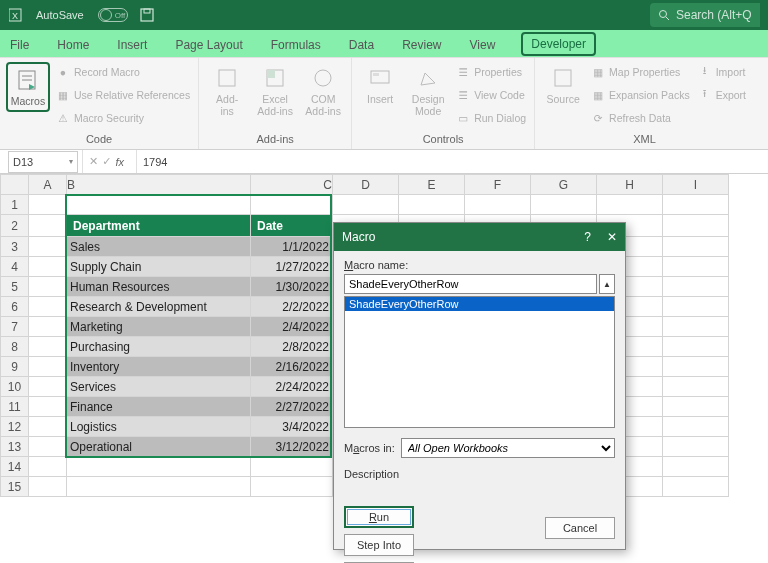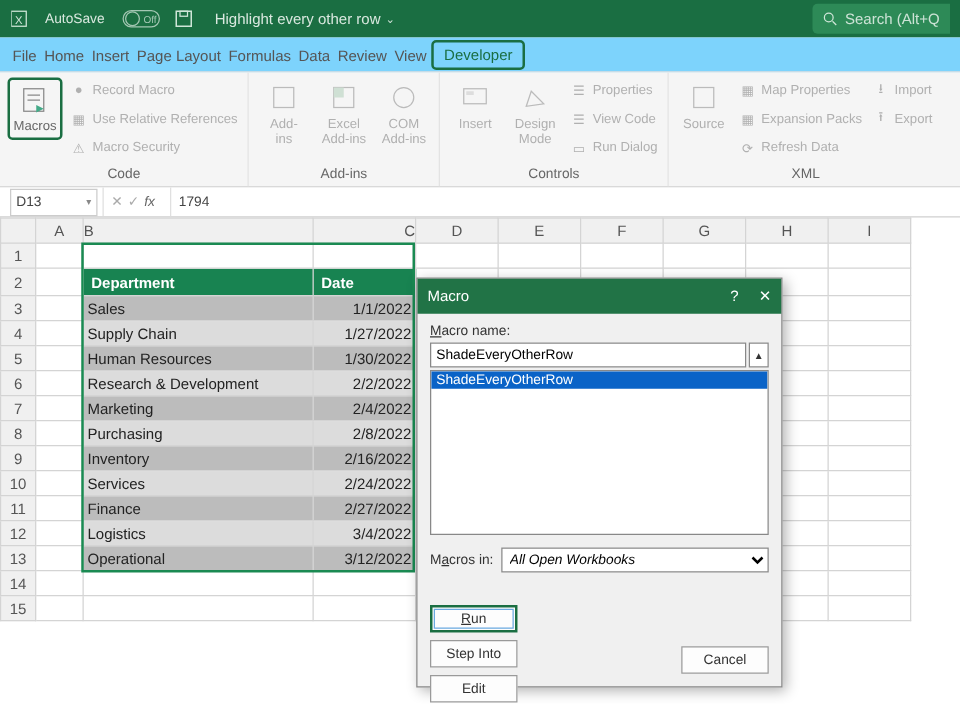--- a/index.html
+++ b/index.html
@@ -25,22 +25,22 @@
   .doc-title { display: flex; align-items: center; gap: 4px; margin-left: 6px; cursor: default; }
   .doc-title .chev { font-size: 9px; }
   .search-box {
     margin-left: auto; background: #2d8a57; height: 24px; width: 110px;
     display: flex; align-items: center; padding: 0 8px; border-radius: 4px 0 0 4px;
     color: #cde3d6; font-size: 12px; gap: 6px;
   }
 
   
   .tabs {
-    height: 28px; background: #7dd3fc; display: flex; align-items: center;
-    padding: 0 8px; gap: 2px; font-size: 12px; color: #555; border-bottom: 1px solid #e0e0e0;
+    height: 28px; background: #86efac; display: flex; align-items: center;
+    padding: 0 8px; gap: 24px; font-size: 12px; color: #555; border-bottom: 1px solid #e0e0e0;
   }
   .tabs .tab { cursor: pointer; padding: 6px 2px 4px; }
   .tabs .tab.active-dev {
     border: 2px solid #1a6e42; border-radius: 4px; padding: 3px 8px; color: #1a6e42; font-weight: 500;
   }
   
   .ribbon {
     height: 92px; background: #f5f5f5; display: flex; align-items: stretch;
     border-bottom: 1px solid #d0d0d0; font-size: 11px; color: #666;
   }
@@ -148,24 +148,20 @@
     <span class="toggle-off">
         <span class="off">Off</span>
       </span>
   </div>
   <span class="save-icon">
     <svg width="14" height="14" viewBox="0 0 14 14">
         <rect x="1" y="1" width="12" height="12" fill="none" stroke="#cfe6d8" stroke-width="1.2"></rect>
         <rect x="4" y="1" width="6" height="4" fill="none" stroke="#cfe6d8"></rect>
       </svg>
   </span>
-  <div class="doc-title">
-    <span>Highlight every other row</span>
-    <span class="chev">⌄</span>
-  </div>
   <div class="search-box">
     <span>
       <svg width="12" height="12" viewBox="0 0 12 12">
           <circle cx="5" cy="5" r="3.5" fill="none" stroke="#cfe6d8"></circle>
           <line x1="8" y1="8" x2="11" y2="11" stroke="#cfe6d8"></line>
         </svg>
     </span>
     <span>Search (Alt+Q</span>
   </div>
 </div>
@@ -558,20 +554,21 @@
       </div>
       <div class="macro-list">
         <div class="sel">ShadeEveryOtherRow</div>
       </div>
       <div class="inopt">
         <span><span>M<u>a</u>cros in:</span></span>
         <select>
           <option>All Open Workbooks</option>
         </select>
       </div>
+      <div class="desc">Description</div>
     </div>
     <div class="dlg-right">
       <div class="dlg-btn hl">
           <u>R</u>
           <span>un</span>
         </div>
       <div class="dlg-btn">Step Into</div>
       <div class="dlg-btn">Edit</div>
       <div class="dlg-btn dis">Create</div>
       <div class="dlg-btn">Delete</div>

